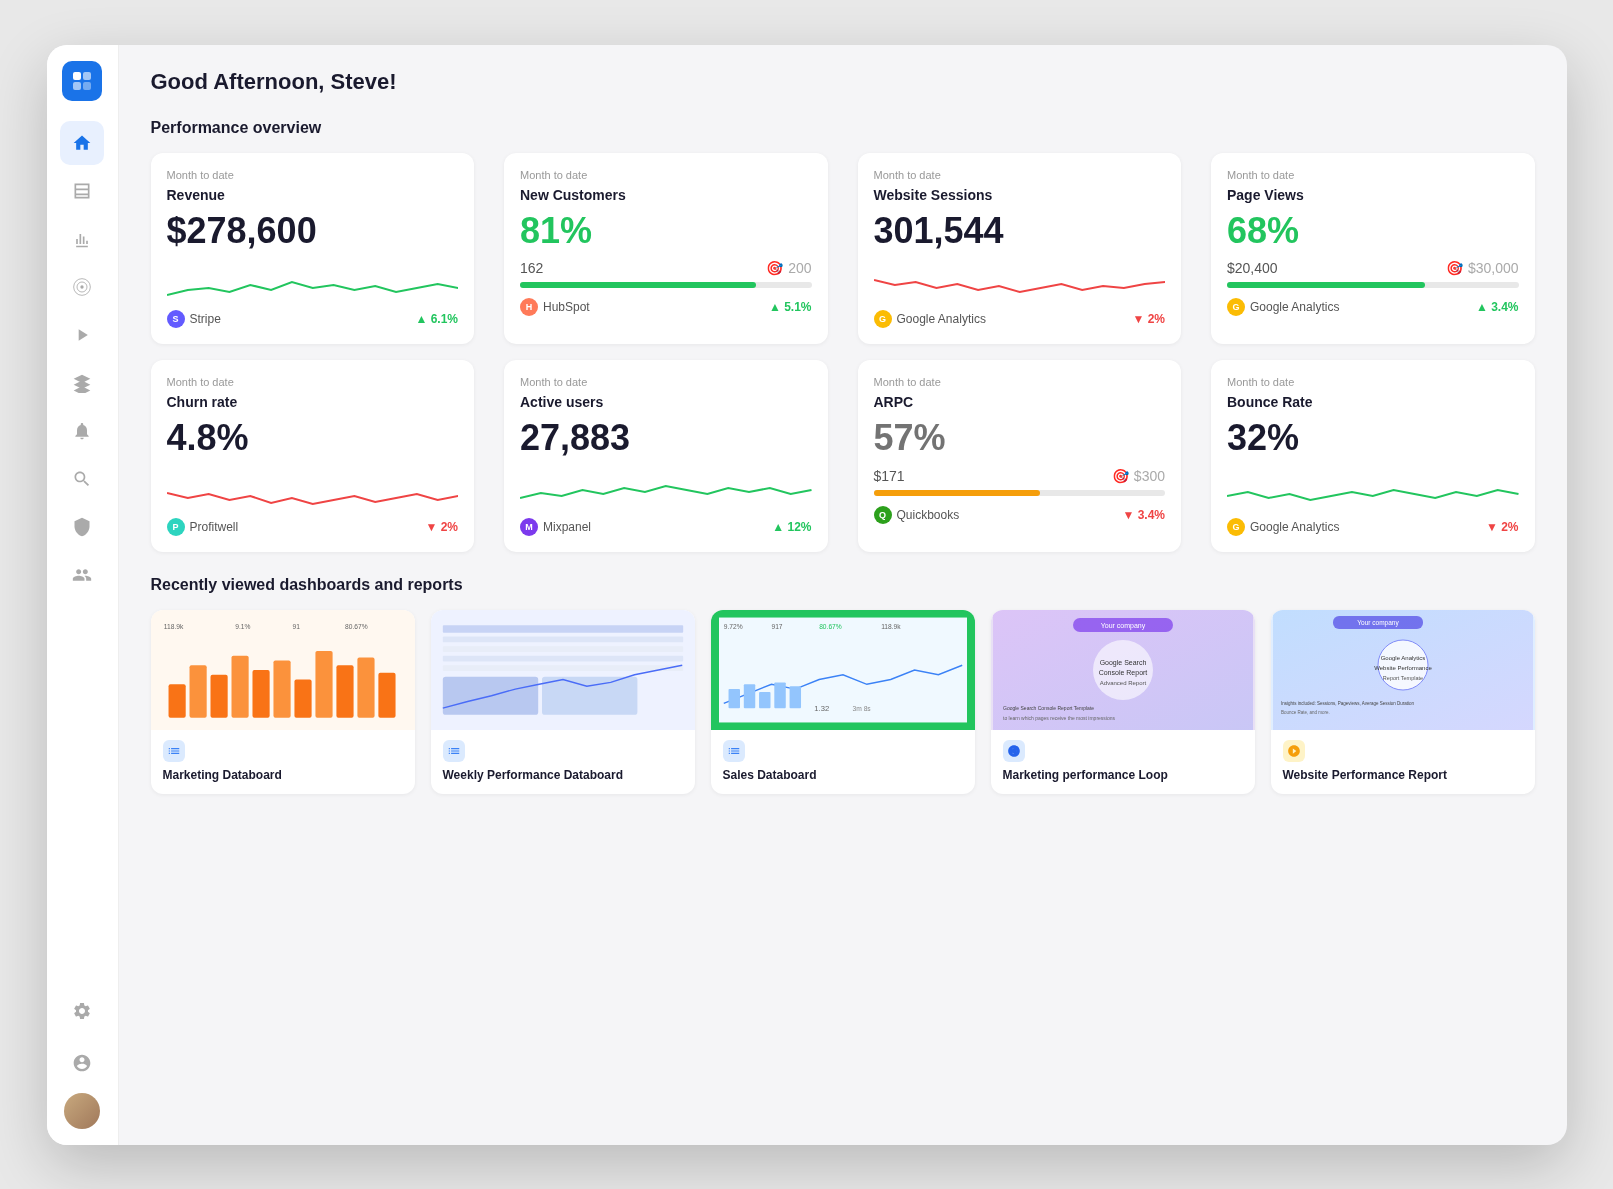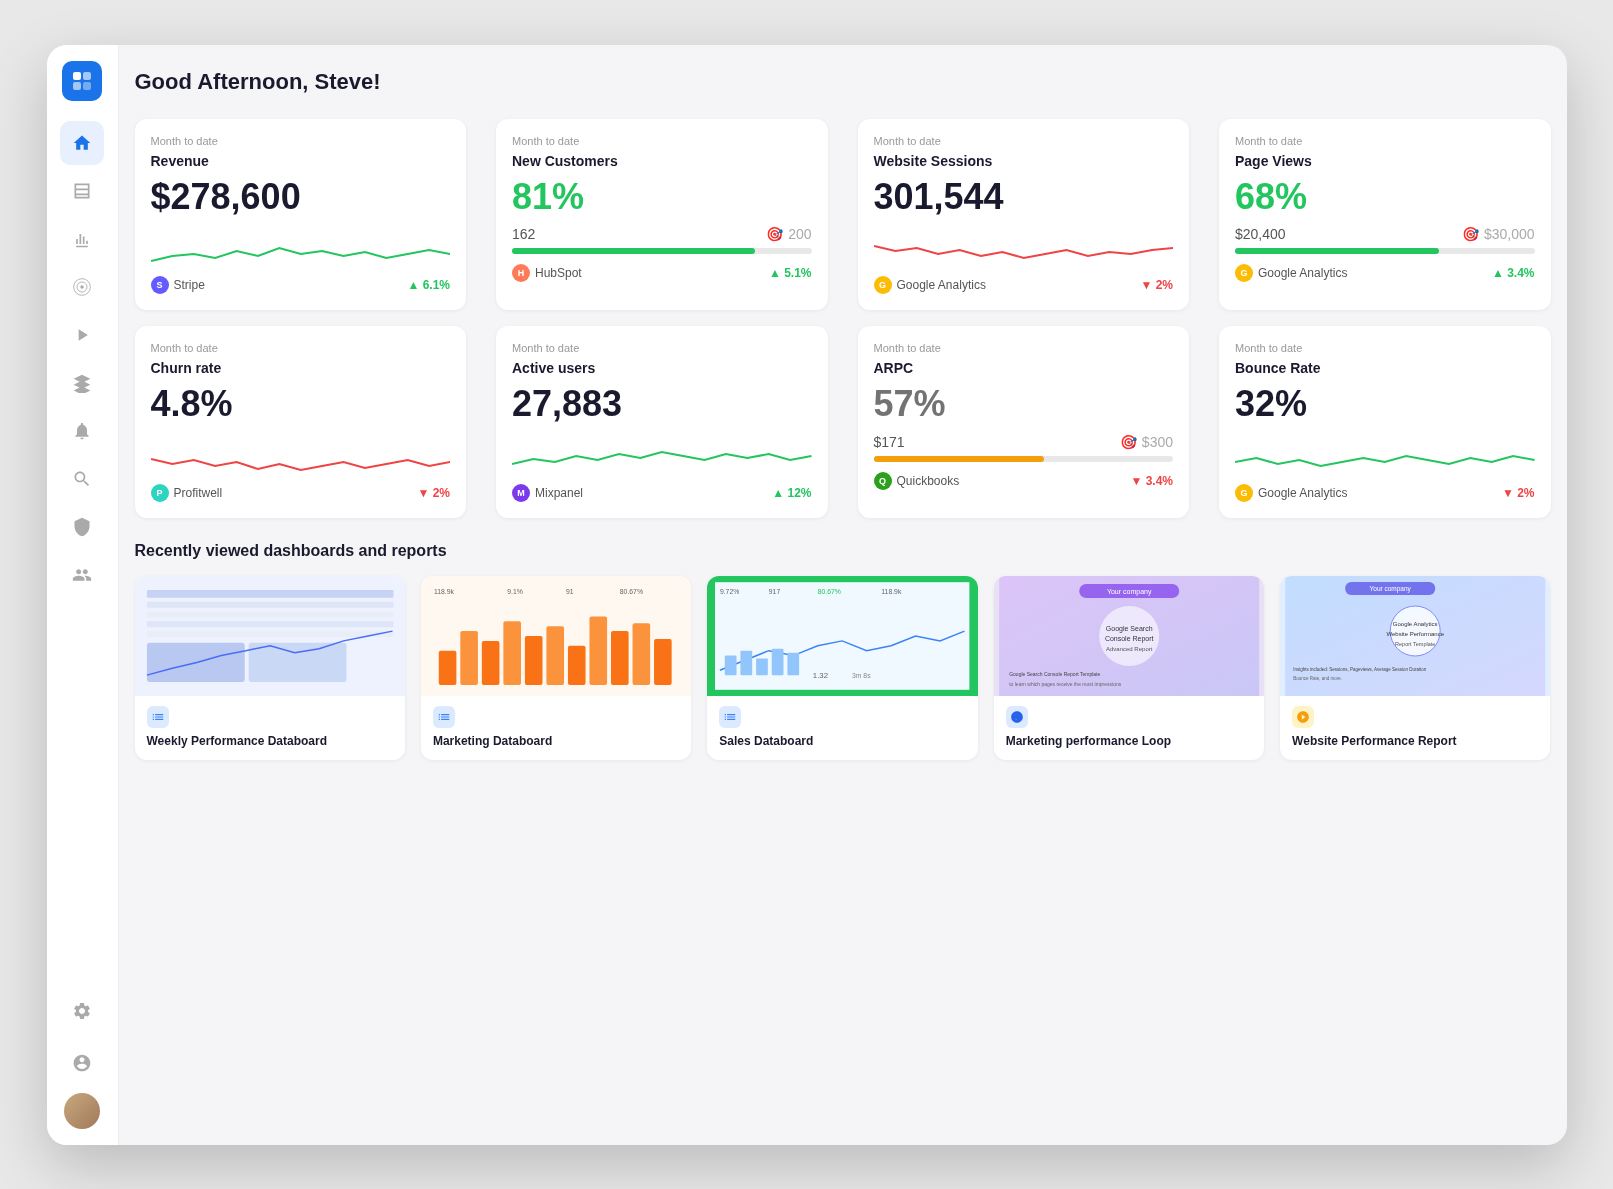--- a/index.html
+++ b/index.html
@@ -80,21 +80,21 @@
       overflow: hidden;
       cursor: pointer;
     }
     .avatar-img {
       width: 100%;
       height: 100%;
       background: linear-gradient(135deg, #c8a97e 0%, #a0785a 100%);
     }
     .main-content {
       flex: 1;
-      padding: 24px 16px;
+      padding: 24px 32px;
       overflow-y: auto;
     }
     .header {
       margin-bottom: 24px;
     }
     .header h1 {
       font-size: 22px;
       font-weight: 600;
       color: #1a1a2e;
     }
@@ -363,20 +363,21 @@
     </div>
   </div>
 
   <div class="main-content">
 
     <div class="header">
       <h1>Good Afternoon, Steve!</h1>
     </div>
 
     <div>
+      <div class="section-title">Performance overview</div>
 
       <div class="metrics-grid">
 
         <div class="metric-card">
           <div class="metric-label">Month to date</div>
           <div class="metric-title">Revenue</div>
           <div class="metric-value">$278,600</div>
           <div class="sparkline">
             <svg class="sparkline-svg" viewBox="0 0 280 40" preserveAspectRatio="none">
               <defs>
@@ -535,50 +536,20 @@
 
       </div>
     </div>
 
     <div class="recently-section">
       <div class="section-title">Recently viewed dashboards and reports</div>
       <div class="dashboards-grid">
 
         <div class="dashboard-card">
           <div class="dashboard-preview">
-            <div class="preview-bg" style="background:#eef2ff; padding:8px; overflow:hidden;">
-              <svg width="100%" height="110" viewBox="0 0 260 110" style="font-size:6px;">
-                <rect x="0" y="0" width="260" height="110" fill="#eef2ff"></rect>
-
-                <rect x="4" y="8" width="252" height="8" rx="1" fill="#c7d3f5"></rect>
-                <rect x="4" y="20" width="252" height="6" rx="1" fill="#dde5f7"></rect>
-                <rect x="4" y="30" width="252" height="6" rx="1" fill="#e8edf8"></rect>
-                <rect x="4" y="40" width="252" height="6" rx="1" fill="#dde5f7"></rect>
-                <rect x="4" y="50" width="252" height="6" rx="1" fill="#e8edf8"></rect>
-                <rect x="4" y="62" width="100" height="40" rx="3" fill="#b8c8f0"></rect>
-                <rect x="108" y="62" width="100" height="40" rx="3" fill="#c8d8f5"></rect>
-
-                <polyline fill="none" stroke="#4a6cf7" stroke-width="1.5" points="4,95 30,88 55,82 80,75 105,70 130,65 155,72 180,68 205,60 230,55 255,50"></polyline>
-              </svg>
-            </div>
-          </div>
-          <div class="dashboard-info">
-            <div class="dashboard-icon-row">
-              <div class="dashboard-icon blue">
-                <svg width="14" height="14" viewBox="0 0 24 24" fill="#3b82f6">
-                    <path d="M3 13h2v-2H3v2zm0 4h2v-2H3v2zm0-8h2V7H3v2zm4 4h14v-2H7v2zm0 4h14v-2H7v2zM7 7v2h14V7H7z"></path>
-                  </svg>
-              </div>
-            </div>
-            <div class="dashboard-title">Weekly Performance Databoard</div>
-          </div>
-        </div>
-
-        <div class="dashboard-card">
-          <div class="dashboard-preview">
             <div class="preview-bg" style="background:#fff8f0; padding:8px; overflow:hidden;">
               <svg width="100%" height="110" viewBox="0 0 260 110">
                 <rect x="0" y="0" width="260" height="110" fill="#fff8f0"></rect>
 
                 <rect x="10" y="70" width="18" height="35" rx="2" fill="#f97316"></rect>
                 <rect x="32" y="50" width="18" height="55" rx="2" fill="#fb923c"></rect>
                 <rect x="54" y="60" width="18" height="45" rx="2" fill="#f97316"></rect>
                 <rect x="76" y="40" width="18" height="65" rx="2" fill="#fb923c"></rect>
                 <rect x="98" y="55" width="18" height="50" rx="2" fill="#f97316"></rect>
                 <rect x="120" y="45" width="18" height="60" rx="2" fill="#fb923c"></rect>
@@ -602,20 +573,50 @@
                     <path d="M3 13h2v-2H3v2zm0 4h2v-2H3v2zm0-8h2V7H3v2zm4 4h14v-2H7v2zm0 4h14v-2H7v2zM7 7v2h14V7H7z"></path>
                   </svg>
               </div>
             </div>
             <div class="dashboard-title">Marketing Databoard</div>
           </div>
         </div>
 
         <div class="dashboard-card">
           <div class="dashboard-preview">
+            <div class="preview-bg" style="background:#eef2ff; padding:8px; overflow:hidden;">
+              <svg width="100%" height="110" viewBox="0 0 260 110" style="font-size:6px;">
+                <rect x="0" y="0" width="260" height="110" fill="#eef2ff"></rect>
+
+                <rect x="4" y="8" width="252" height="8" rx="1" fill="#c7d3f5"></rect>
+                <rect x="4" y="20" width="252" height="6" rx="1" fill="#dde5f7"></rect>
+                <rect x="4" y="30" width="252" height="6" rx="1" fill="#e8edf8"></rect>
+                <rect x="4" y="40" width="252" height="6" rx="1" fill="#dde5f7"></rect>
+                <rect x="4" y="50" width="252" height="6" rx="1" fill="#e8edf8"></rect>
+                <rect x="4" y="62" width="100" height="40" rx="3" fill="#b8c8f0"></rect>
+                <rect x="108" y="62" width="100" height="40" rx="3" fill="#c8d8f5"></rect>
+
+                <polyline fill="none" stroke="#4a6cf7" stroke-width="1.5" points="4,95 30,88 55,82 80,75 105,70 130,65 155,72 180,68 205,60 230,55 255,50"></polyline>
+              </svg>
+            </div>
+          </div>
+          <div class="dashboard-info">
+            <div class="dashboard-icon-row">
+              <div class="dashboard-icon blue">
+                <svg width="14" height="14" viewBox="0 0 24 24" fill="#3b82f6">
+                    <path d="M3 13h2v-2H3v2zm0 4h2v-2H3v2zm0-8h2V7H3v2zm4 4h14v-2H7v2zm0 4h14v-2H7v2zM7 7v2h14V7H7z"></path>
+                  </svg>
+              </div>
+            </div>
+            <div class="dashboard-title">Weekly Performance Databoard</div>
+          </div>
+        </div>
+
+        <div class="dashboard-card">
+          <div class="dashboard-preview">
             <div class="preview-bg" style="background:#22c55e; padding:8px; overflow:hidden;">
               <svg width="100%" height="110" viewBox="0 0 260 110">
                 <rect x="0" y="0" width="260" height="110" fill="#f0f9ff"></rect>
 
                 <text x="5" y="12" font-size="7" fill="#666">9.72%</text>
                 <text x="55" y="12" font-size="7" fill="#666">917</text>
                 <text x="105" y="12" font-size="7" fill="#22c55e">80.67%</text>
                 <text x="170" y="12" font-size="7" fill="#666">118.9k</text>
 
                 <polyline fill="none" stroke="#3b82f6" stroke-width="1.5" points="5,90 30,80 55,70 80,75 105,65 130,60 155,70 180,65 205,55 230,60 255,50"></polyline>

